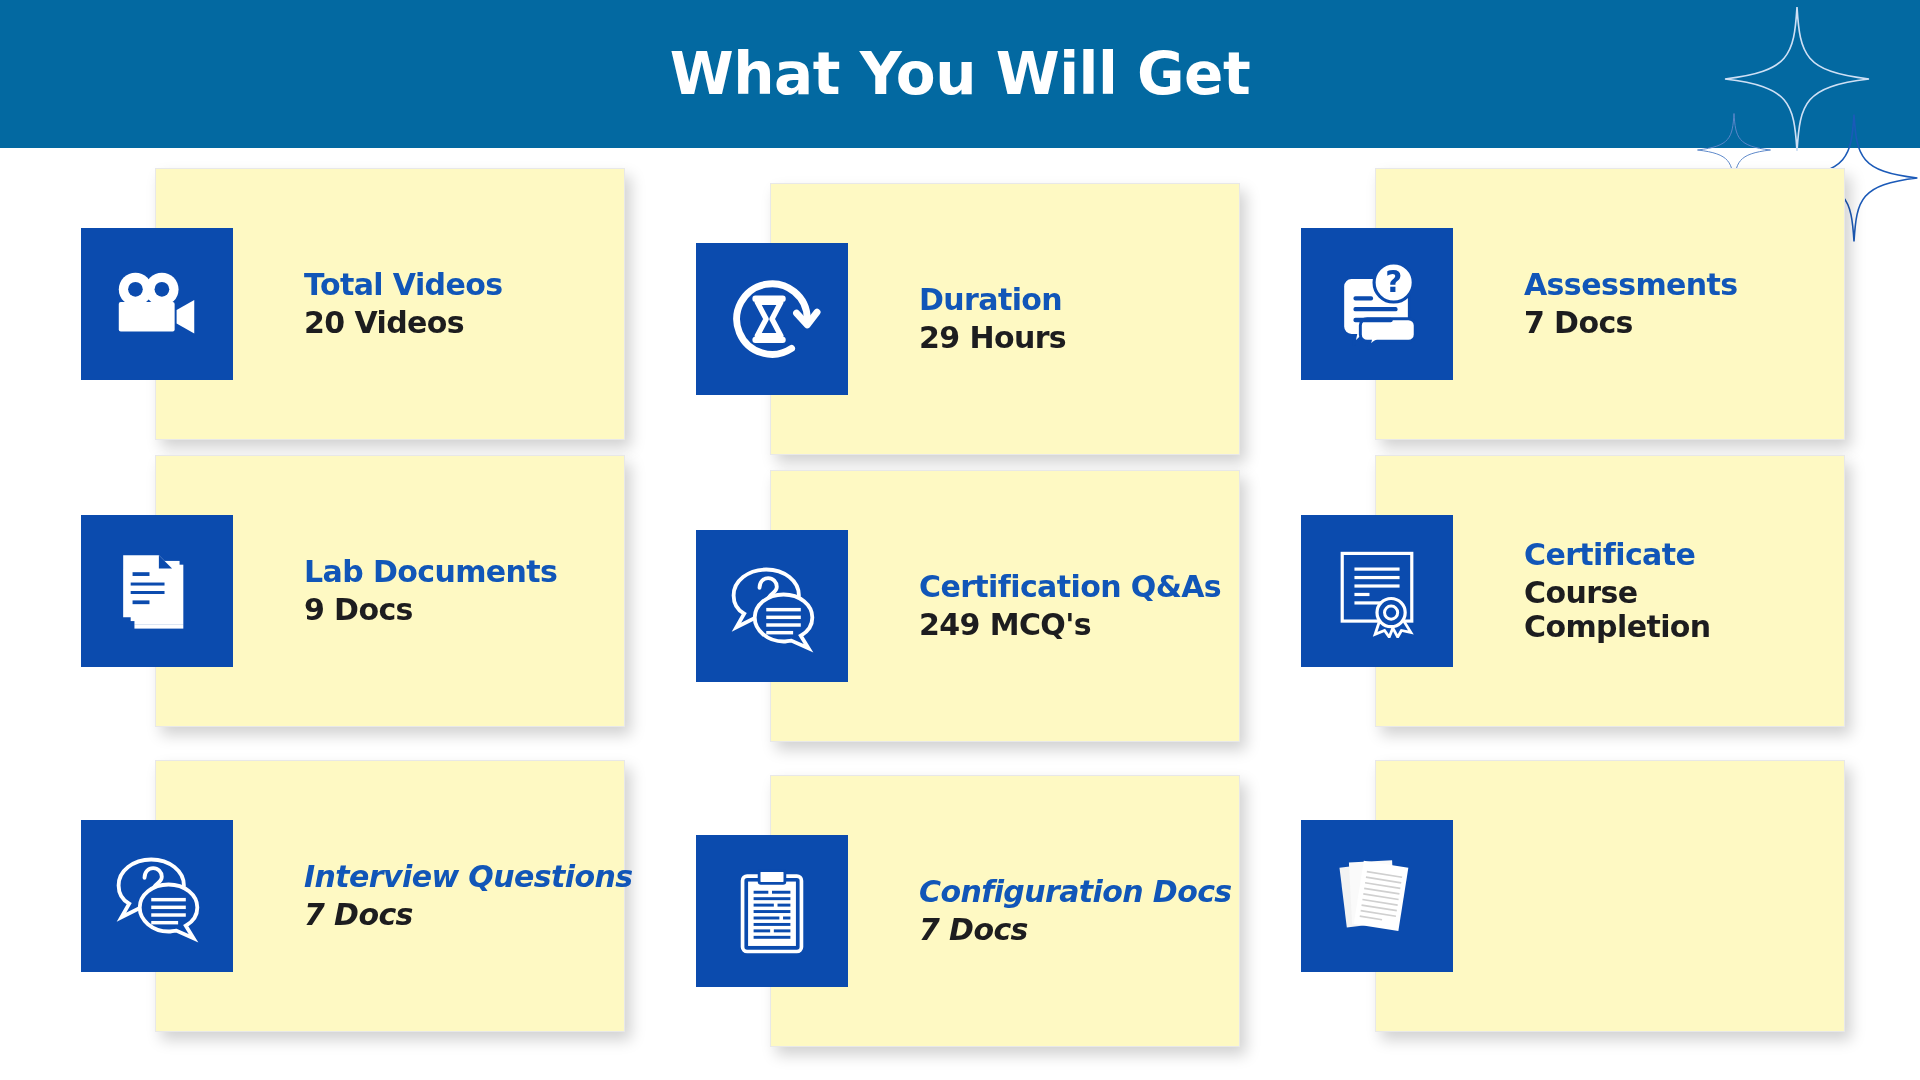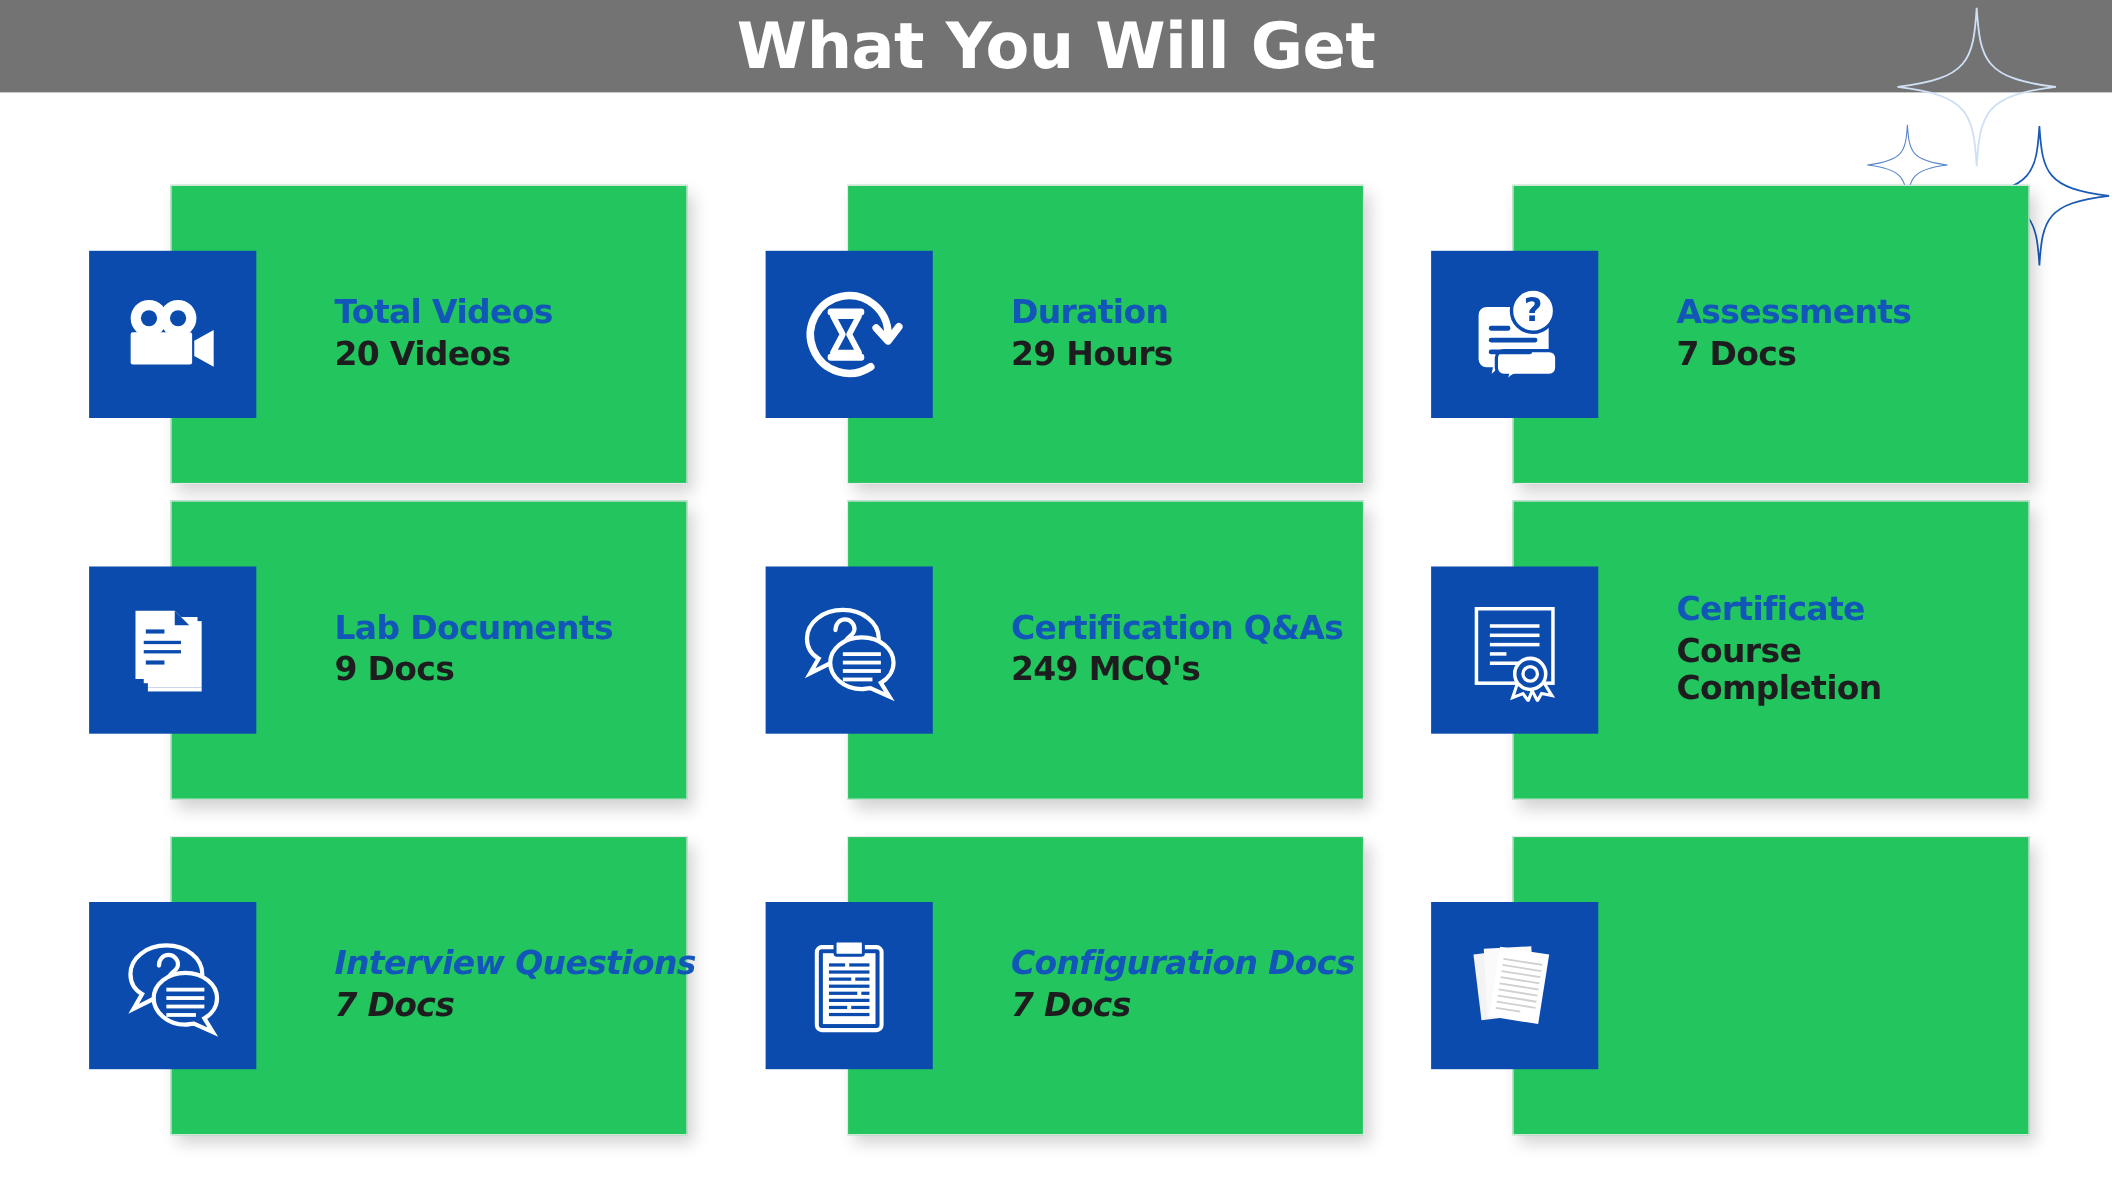--- a/index.html
+++ b/index.html
@@ -14,22 +14,22 @@
     overflow: hidden;
     position: relative;
   }
 
   
   .header {
     position: absolute;
     top: 0;
     left: 0;
     width: 1920px;
-    height: 84px;
-    background: #737373;
+    height: 148px;
+    background: #0369a1;
     overflow: hidden;
   }
   .header-title {
     position: absolute;
     top: 50%;
     left: 50%;
     transform: translate(-50%, -50%);
     color: #ffffff;
     font-family: "DejaVu Sans", sans-serif;
     font-size: 58px;
@@ -74,30 +74,30 @@
   .row-1 { top: 295px; }
   .row-2 { top: 600px; font-style: italic; }
 
   .cell {
     position: absolute;
     top: 0;
     width: 470px;
     height: 272px;
   }
   .cell-0 { left: 155px; }
-  .cell-1 { left: 770px; }
+  .cell-1 { left: 770px; margin-top: 15px; }
   .cell-2 { left: 1375px; }
 
   .card {
     position: absolute;
     left: 0;
     top: 0;
     width: 470px;
     height: 272px;
-    background: #22c55e;
+    background: #fef9c3;
     border: 1px solid #e8e8e8;
     box-sizing: border-box;
     box-shadow: 6px 8px 14px rgba(0,0,0,0.18);
   }
 
   .icon-box {
     position: absolute;
     left: -75px;
     top: 50%;
     transform: translateY(-50%);

